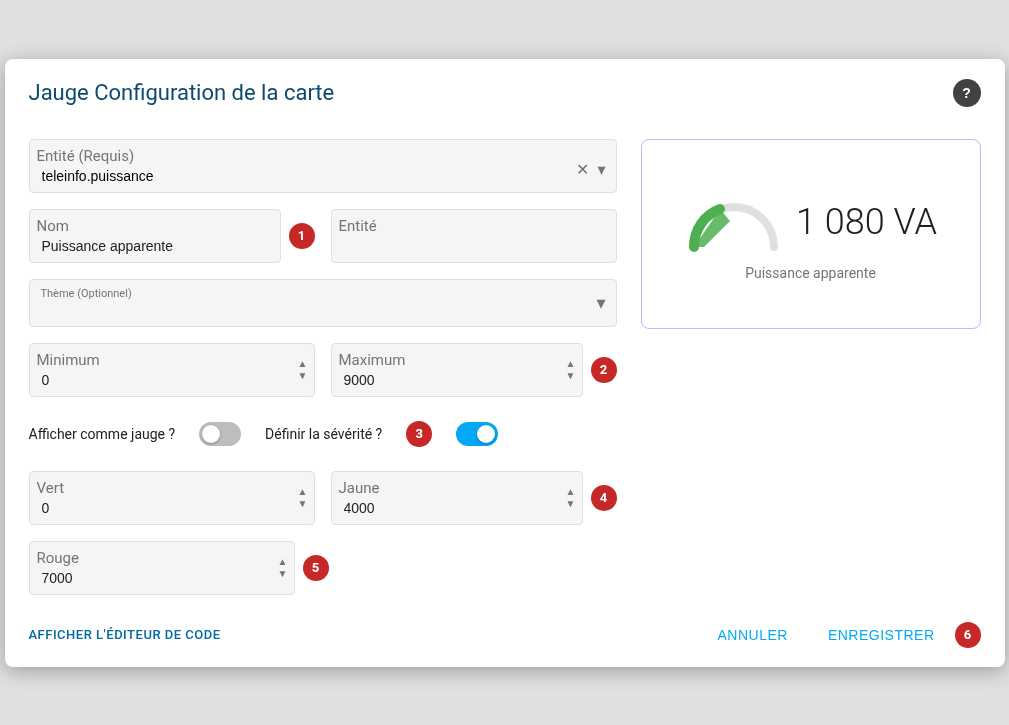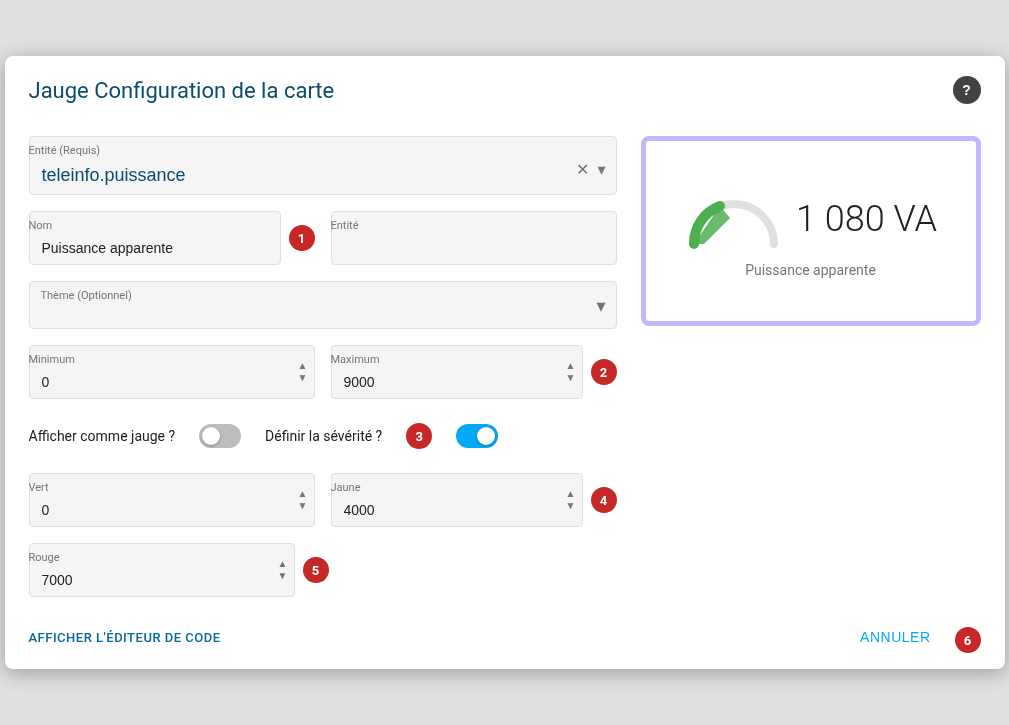--- a/index.html
+++ b/index.html
@@ -61,21 +61,21 @@
       flex-direction: column;
       gap: 16px;
     }
     .right-panel {
       width: 340px;
       display: flex;
       flex-direction: column;
     }
     .gauge-preview {
       background: #fff;
-      border: 5px solid #c4b5fd;
+      border: 1px solid #c4b5fd;
       border-radius: 8px;
       display: flex;
       flex-direction: column;
       align-items: center;
       justify-content: center;
       padding: 24px;
       min-height: 190px;
       position: relative;
     }
     .gauge-svg-container {
@@ -93,25 +93,25 @@
       color: #757575;
       margin-top: 8px;
     }
     
     .field-group {
       display: flex;
       flex-direction: column;
       position: relative;
     }
     .field-label {
-      font-size: 11px;
+      font-size: 15px;
       color: #757575;
       position: absolute;
       top: 8px;
-      left: 0;
+      left: 8px;
       pointer-events: none;
     }
     .field-input {
       border: 1px solid #e0e0e0;
       border-radius: 4px;
       padding: 28px 12px 8px 12px;
       font-size: 14px;
       color: #212121;
       background: #f5f5f5;
       outline: none;
@@ -126,22 +126,22 @@
       border: 1px solid #e0e0e0;
       border-radius: 4px;
       background: #f5f5f5;
       padding: 0;
     }
     .entity-input {
       flex: 1;
       border: none;
       background: transparent;
       padding: 28px 12px 8px 12px;
-      font-size: 18px;
-      color: #0c4a6e;
+      font-size: 14px;
+      color: #000000;
       outline: none;
     }
     .entity-actions {
       display: flex;
       align-items: center;
       padding-right: 8px;
       gap: 4px;
       padding-top: 8px;
     }
     .icon-btn {
@@ -462,17 +462,18 @@
     </div>
   </div>
 
   <div class="dialog-footer">
     <div style="display:flex; align-items:center; gap:8px;">
       <span class="footer-left">AFFICHER L'ÉDITEUR DE CODE</span>
     </div>
     <div class="footer-right">
       <button class="btn-text btn-annuler">ANNULER</button>
       <div style="display:flex; align-items:center; gap:4px;">
+        <button class="btn-text btn-enregistrer">ENREGISTRER</button>
         <div class="step-badge">6</div>
       </div>
     </div>
   </div>
 </div>
 
 </body></html>

